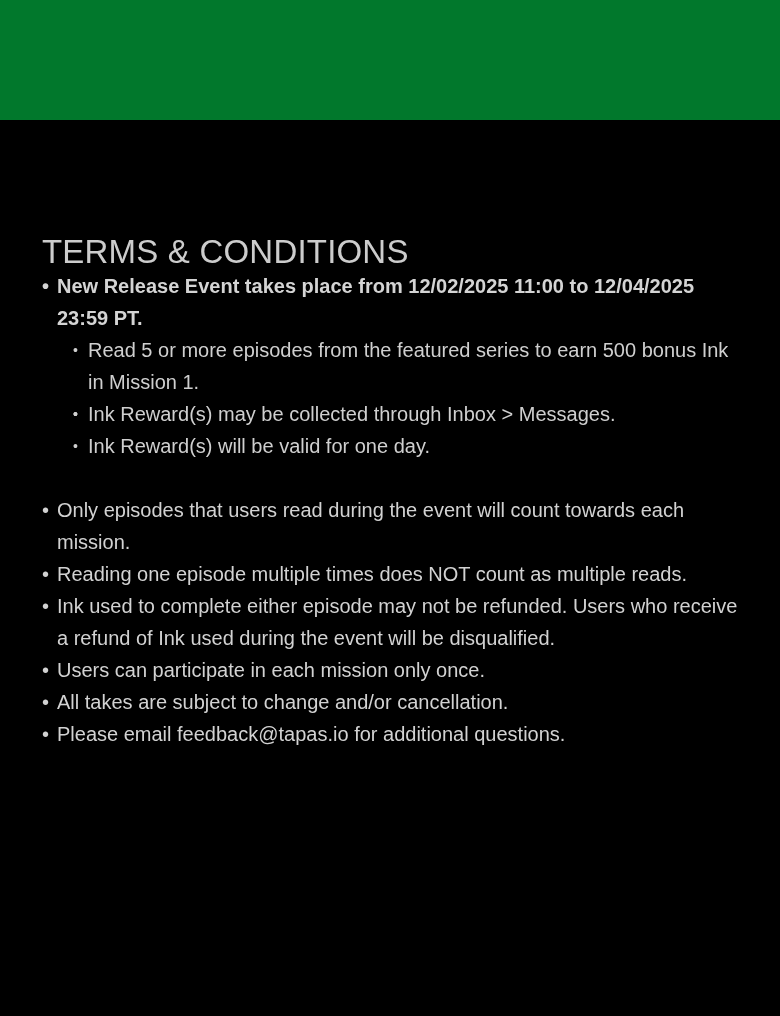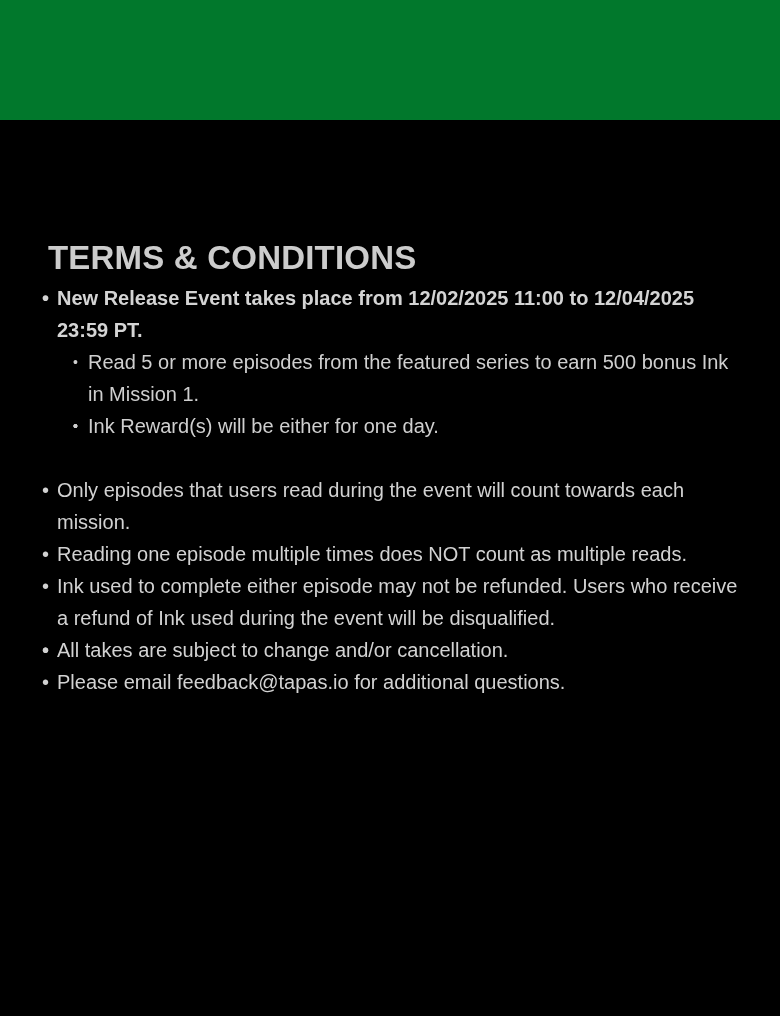--- a/index.html
+++ b/index.html
@@ -29,24 +29,24 @@
   }
   .content {
     position: absolute;
     top: 120px;
     left: 0;
     width: 780px;
     padding: 0 40px 0 40px;
     box-sizing: border-box;
   }
   .page-title {
-    margin: 8px;
+    margin: 2px;
     padding-top: 113px;
     font-size: 33px;
-    font-weight: bold;
+    font-weight: normal;
     letter-spacing: 0.2px;
     color: #cccccc;
     line-height: 1.0;
   }
   ul.bullets {
     list-style: none;
     margin: 0;
     padding: 0;
   }
   .group-main {
@@ -125,44 +125,46 @@
     <ul class="subbullets">
       <li class="subbullet">
         <span class="dot">•</span>
         <span>Read 5 or more episodes from the featured series to earn 500 bonus Ink in Mission 1.</span>
       </li>
       <li class="subbullet">
         <span class="dot">•</span>
       </li>
       <li class="subbullet">
         <span class="dot">•</span>
+        <span>Ink Reward(s) may be collected through Inbox &gt; Messages.</span>
       </li>
       <li class="subbullet">
         <span class="dot">•</span>
-        <span>Ink Reward(s) will be either for one day.</span>
+        <span>Ink Reward(s) will be valid for one day.</span>
       </li>
     </ul>
 
     <div class="spacer"></div>
 
     <ul class="bullets group-second">
       <li class="bullet">
         <span class="dot">•</span>
         <span>Only episodes that users read during the event will count towards each mission.</span>
       </li>
       <li class="bullet">
         <span class="dot">•</span>
         <span>Reading one episode multiple times does NOT count as multiple reads.</span>
       </li>
       <li class="bullet">
         <span class="dot">•</span>
         <span>Ink used to complete either episode may not be refunded. Users who receive a refund of Ink used during the event will be disqualified.</span>
       </li>
       <li class="bullet">
         <span class="dot">•</span>
+        <span>Users can participate in each mission only once.</span>
       </li>
       <li class="bullet">
         <span class="dot">•</span>
         <span>All takes are subject to change and/or cancellation.</span>
       </li>
       <li class="bullet">
         <span class="dot">•</span>
         <span>Please email feedback@tapas.io for additional questions.</span>
       </li>
     </ul>

